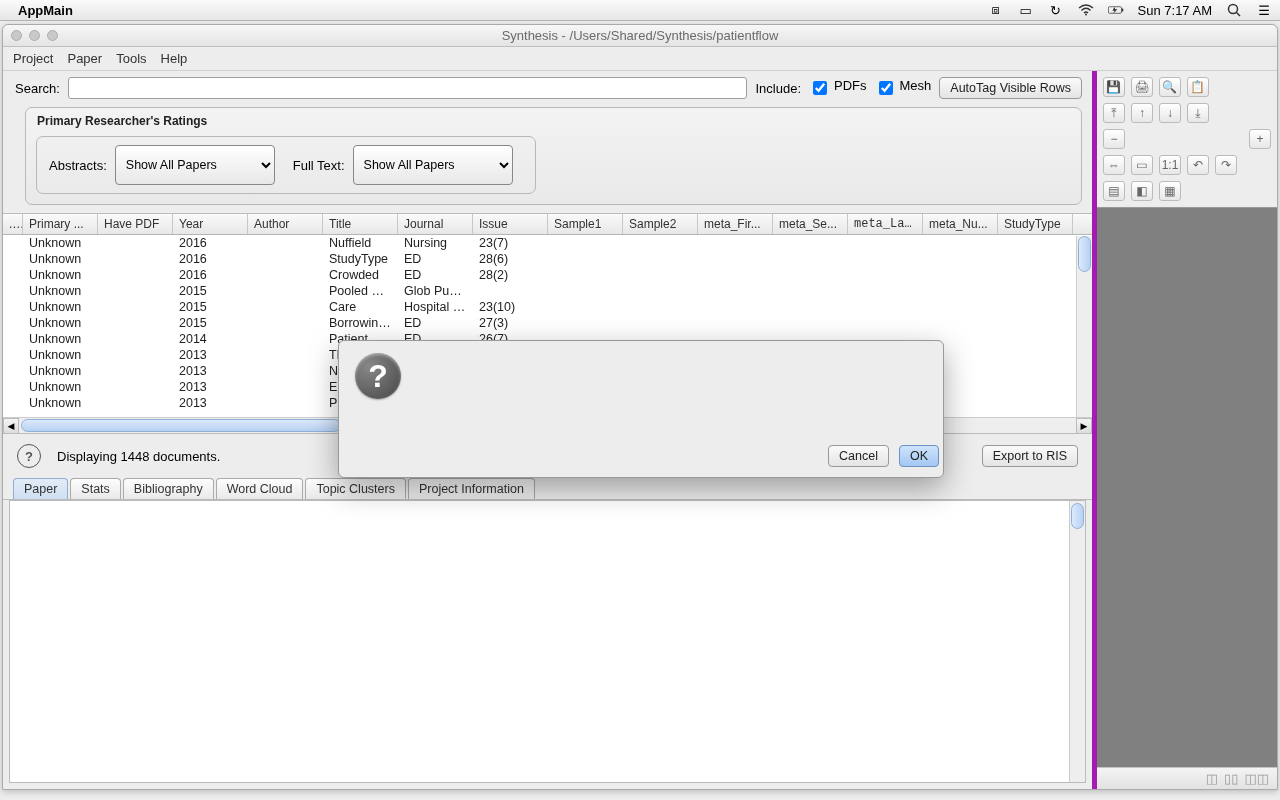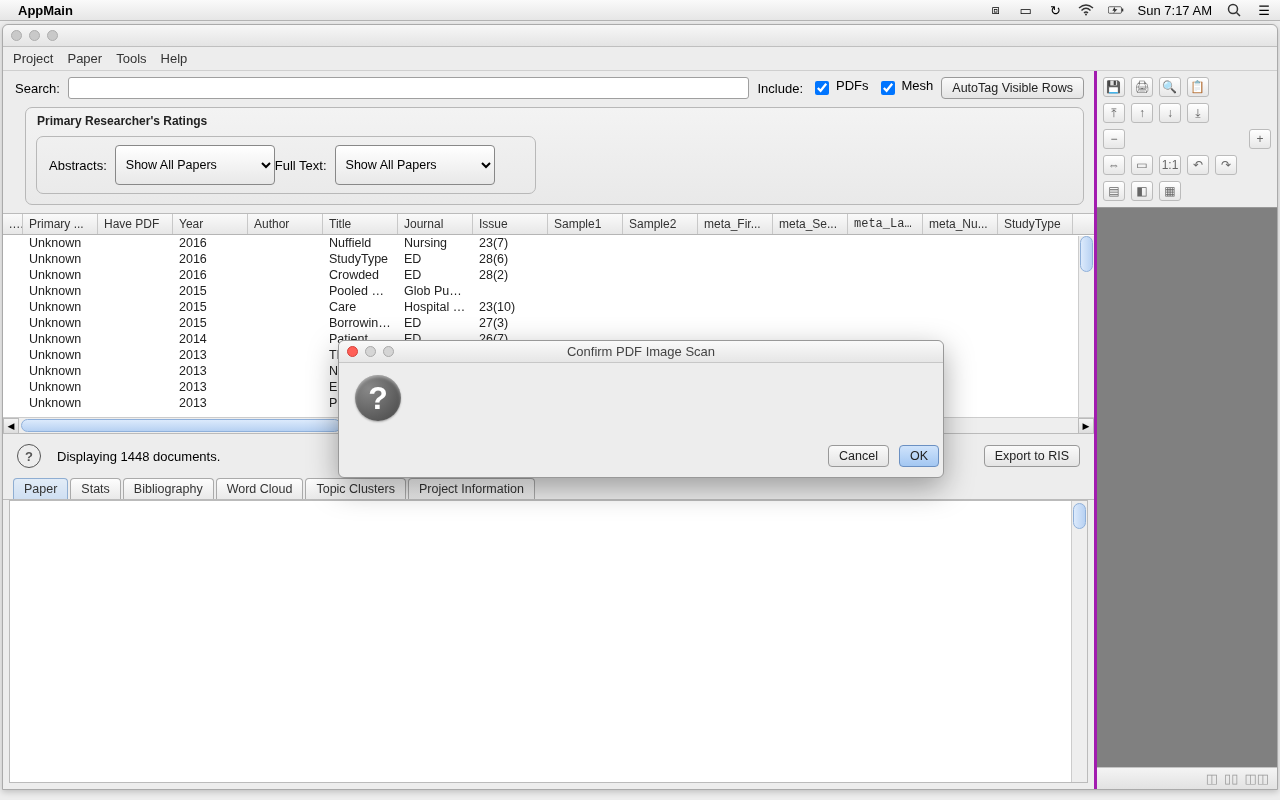--- a/index.html
+++ b/index.html
@@ -11,33 +11,33 @@
   .menubar .right { margin-left:auto; display:flex; align-items:center; gap:14px; font-size:13px; }
   .menubar .right .ic { width:16px; height:16px; display:inline-flex; align-items:center; justify-content:center; }
   
   .window { position:absolute; top:24px; left:2px; right:2px; bottom:10px; background:#ededed; border:1px solid #aaa; border-radius:6px 6px 0 0; box-shadow:0 2px 6px rgba(0,0,0,0.2); display:flex; flex-direction:column; }
   .titlebar { height:22px; background:linear-gradient(#f7f7f7,#e4e4e4); border-bottom:1px solid #bfbfbf; display:flex; align-items:center; justify-content:center; font-size:13px; color:#6a6a6a; border-radius:6px 6px 0 0; position:relative; }
   .traffic { position:absolute; left:8px; top:5px; display:flex; gap:7px; }
   .traffic span { width:11px; height:11px; border-radius:50%; background:#c9c9c9; border:1px solid #aeaeae; }
   .appmenu { height:24px; background:#ededed; border-bottom:1px solid #cfcfcf; display:flex; align-items:center; padding:0 10px; font-size:13px; color:#333; gap:14px; }
   .appmenu span { cursor:default; }
   .body { flex:1; display:flex; }
-  .leftpane { flex:1; display:flex; flex-direction:column; border-right:3px solid #a21caf; min-width:0; }
+  .leftpane { flex:1; display:flex; flex-direction:column; border-right:5px solid #a21caf; min-width:0; }
   .rightpane { width:180px; background:#ededed; display:flex; flex-direction:column; }
   
   .searchrow { display:flex; align-items:center; padding:6px 10px 6px 12px; gap:8px; font-size:13px; }
   .searchrow input[type=text] { flex:1; height:22px; border:1px solid #9f9f9f; border-radius:3px; background:#fff; padding:0 6px; }
   .chk { display:inline-flex; align-items:flex-start; gap:4px; }
   .chk input { width:14px; height:14px; }
   .btn { background:linear-gradient(#fafafa,#e4e4e4); border:1px solid #999; border-radius:4px; padding:3px 10px; font-size:12.5px; color:#222; cursor:default; }
   .btn.primary { background:linear-gradient(#cfe3fb,#a3c7f2); border-color:#6b90c2; }
   
   .panel { margin:2px 10px 8px 22px; border:1px solid #b8b8b8; border-radius:7px; background:linear-gradient(#f3f3f3,#e9e9e9); padding:4px 10px 10px 10px; font-size:13px; }
   .panel .ptitle { font-weight:bold; margin:2px 0 8px 1px; font-size:12px; color:#222; }
-  .panel .inner { border:1px solid #b8b8b8; border-radius:7px; padding:8px 12px; display:flex; align-items:center; width:500px; }
+  .panel .inner { border:1px solid #b8b8b8; border-radius:7px; padding:8px 12px; display:flex; align-items:center; gap:18px; width:500px; }
   .sel { display:inline-flex; align-items:center; gap:8px; }
   .sel select { height:40px; border:1px solid #888; border-radius:4px; background:linear-gradient(#fff,#e8e8e8); font-size:12.5px; padding:0 18px 0 6px; width:160px; }
   
   .tablewrap { flex:0 0 auto; border-top:1px solid #bbb; border-bottom:1px solid #bbb; background:#fff; display:flex; flex-direction:column; position:relative;}
   .thead { display:flex; background:linear-gradient(#fafafa,#e7e7e7); border-bottom:1px solid #b5b5b5; font-size:12px; color:#333; }
   .th { border-right:1px solid #c8c8c8; padding:3px 6px; white-space:nowrap; overflow:hidden; text-overflow:ellipsis; }
   .tbodywrap { height:182px; overflow:hidden; position:relative; }
   .tbody { font-size:12.5px; color:#222; }
   .tr { display:flex; height:16px; align-items:center; }
   .td { padding:0 6px; white-space:nowrap; overflow:hidden; text-overflow:ellipsis; }
@@ -114,20 +114,21 @@
   </div>
 </div>
 
 <div class="window">
   <div class="titlebar">
     <div class="traffic">
       <span></span>
       <span></span>
       <span></span>
     </div>
+    <span>Synthesis - /Users/Shared/Synthesis/patientflow</span>
   </div>
   <div class="appmenu">
     <span>Project</span>
     <span>Paper</span>
     <span>Tools</span>
     <span>Help</span>
   </div>
   <div class="body">
     <div class="leftpane">
       <div class="searchrow">
@@ -431,28 +432,20 @@
       <div class="statusbar">
         <span>◫</span>
         <span>▯▯</span>
         <span>◫◫</span>
       </div>
     </div>
   </div>
 </div>
 
 <div class="dialog">
-  <div class="dtitle">
-    <div class="dtraffic">
-      <span class="close"></span>
-      <span class="min"></span>
-      <span class="max"></span>
-    </div>
-    <span>Confirm PDF Image Scan</span>
-  </div>
   <div class="dbody">
     <div class="qicon">?</div>
   </div>
   <div class="dbuttons">
     <button class="btn">Cancel</button>
     <button class="btn primary">OK</button>
   </div>
 </div>
 
 </body></html>

